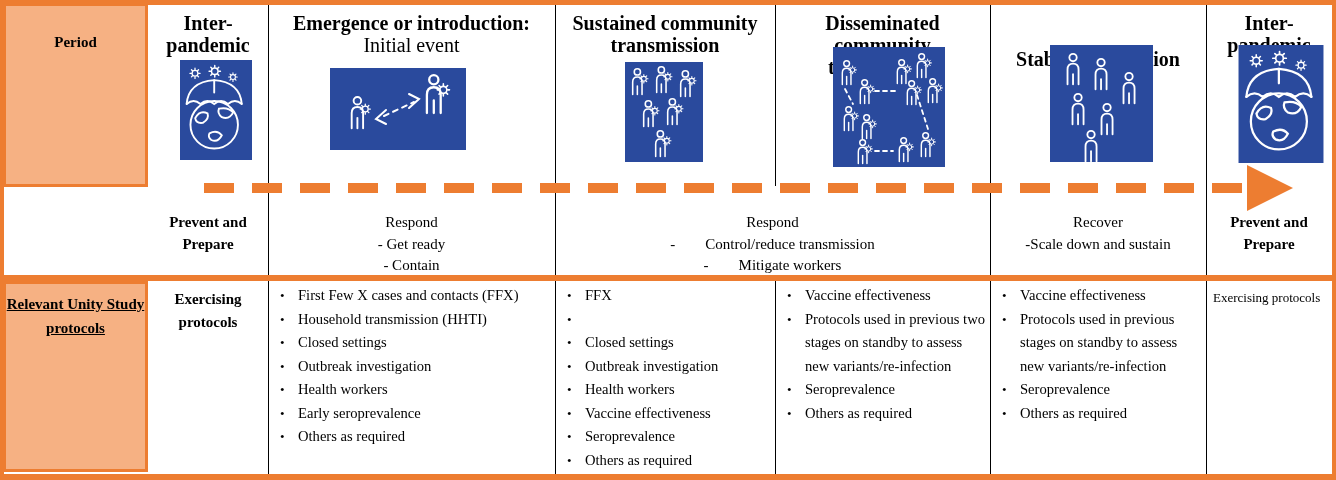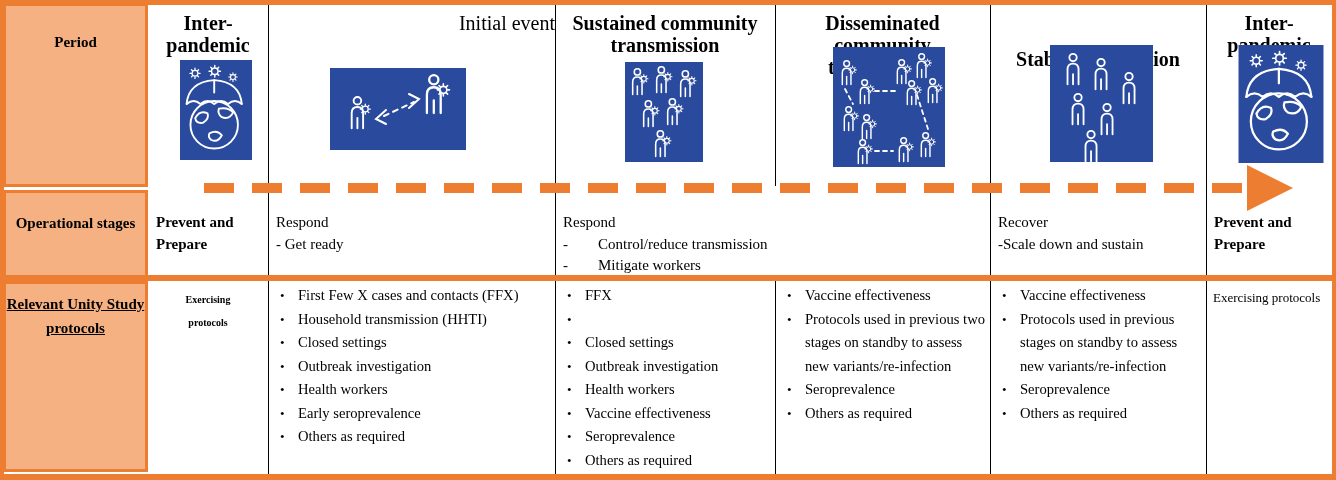--- a/index.html
+++ b/index.html
@@ -22,31 +22,31 @@
   .lc-proto{top:281px;height:191px;padding-top:8px;text-decoration:underline;}
   
   .vline{width:1px;background:#000;z-index:1;}
   
   .dash-line{left:204px;top:183px;width:1042px;height:10px;z-index:5;
     background:repeating-linear-gradient(90deg,#ED7D31 0px,#ED7D31 30px,transparent 30px,transparent 48px);}
   .arrow-head{left:1247px;top:165px;width:0;height:0;z-index:5;
     border-left:46px solid #ED7D31;border-top:23px solid transparent;border-bottom:23px solid transparent;}
   
   .hdr{font-weight:bold;font-size:20px;line-height:22px;text-align:center;z-index:2;}
-  .hdr .sub{font-weight:normal;text-align:right;}
-  
-  .op{font-size:15px;line-height:21.5px;text-align:left;z-index:2;margin-left:8px;}
+  .hdr .sub{font-weight:normal;}
+  
+  .op{font-size:15px;line-height:21.5px;text-align:center;z-index:2;}
   .op .op-title{font-weight:normal;}
   
   .plist{z-index:2;font-size:14.6px;line-height:23.5px;}
   .b-item{display:flex;align-items:flex-start;}
   .b-dot{flex:none;width:30px;padding-left:12px;box-sizing:border-box;font-size:13px;}
   .b-text{flex:1;padding-right:4px;}
   .proto-plain{z-index:2;font-size:13px;line-height:24px;}
-  .proto-bold{z-index:2;font-size:10px;line-height:23px;font-weight:bold;text-align:center;}
+  .proto-bold{z-index:2;font-size:15px;line-height:23px;font-weight:bold;text-align:center;}
   svg.icon{position:absolute;z-index:2;display:block;}
 </style>
 </head>
 <body>
 
 <div id="stage">
 
   <svg width="0" height="0" style="position:absolute" aria-hidden="true">
     <defs>
       <g id="g-person" stroke="#fff" fill="none" stroke-width="2" stroke-linecap="round">
@@ -86,32 +86,30 @@
   <div class="abs vline" style="left:268px;top:5px;height:469px;"></div>
   <div class="abs vline" style="left:555px;top:5px;height:469px;"></div>
   <div class="abs vline" style="left:775px;top:5px;height:181px;"></div>
   <div class="abs vline" style="left:775px;top:281px;height:193px;"></div>
   <div class="abs vline" style="left:990px;top:5px;height:469px;"></div>
   <div class="abs vline" style="left:1206px;top:5px;height:469px;"></div>
 
   <div class="abs label-cell lc-period">
     <span>Period</span>
   </div>
-  <div class="abs label-cell lc-oper">
-    <span>Operational stages</span>
-  </div>
   <div class="abs label-cell lc-proto">
     <span>Relevant Unity Study protocols</span>
   </div>
 
   <div class="abs hdr" style="left:148px;top:12px;width:120px;">
       <div>Inter-</div>
       <div>pandemic</div>
     </div>
   <div class="abs hdr" style="left:268px;top:12px;width:287px;">
+    <div>Emergence or introduction:</div>
     <div class="sub">Initial event</div>
   </div>
   <div class="abs hdr" style="left:560px;top:12px;width:210px;">Sustained community transmission</div>
   <div class="abs hdr" style="left:780px;top:12px;width:205px;">Disseminated community transmission</div>
   <div class="abs hdr" style="left:990px;top:12px;width:216px;margin-top:36px;">Stabilized situation</div>
   <div class="abs hdr" style="left:1206px;top:12px;width:126px;">
       <div>Inter-</div>
       <div>pandemic</div>
     </div>
 
@@ -181,20 +179,21 @@
   <div class="abs arrow-head"></div>
 
   <div class="abs op" style="left:148px;top:212px;width:120px;font-weight:bold;">
       <div>Prevent and</div>
       <div>Prepare</div>
     </div>
   <div class="abs op" style="left:268px;top:212px;width:287px;">
     <div class="op-title">Respond</div>
     <div>
         <div>- Get ready</div>
+        <div>- Contain</div>
       </div>
   </div>
   <div class="abs op" style="left:555px;top:212px;width:435px;">
     <div class="op-title">Respond</div>
     <div>
         <div>-    Control/reduce transmission</div>
         <div>-    Mitigate workers</div>
       </div>
   </div>
   <div class="abs op" style="left:990px;top:212px;width:216px;">

